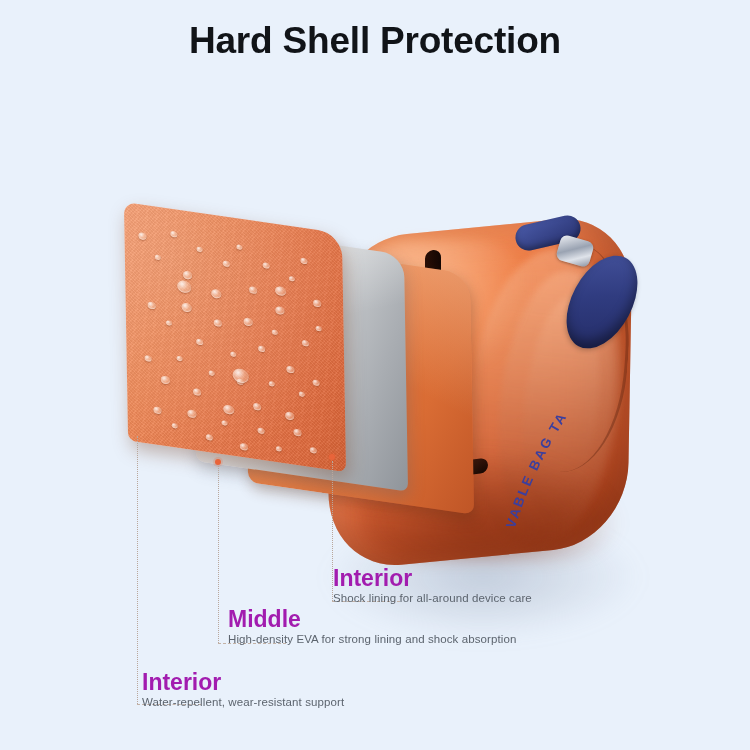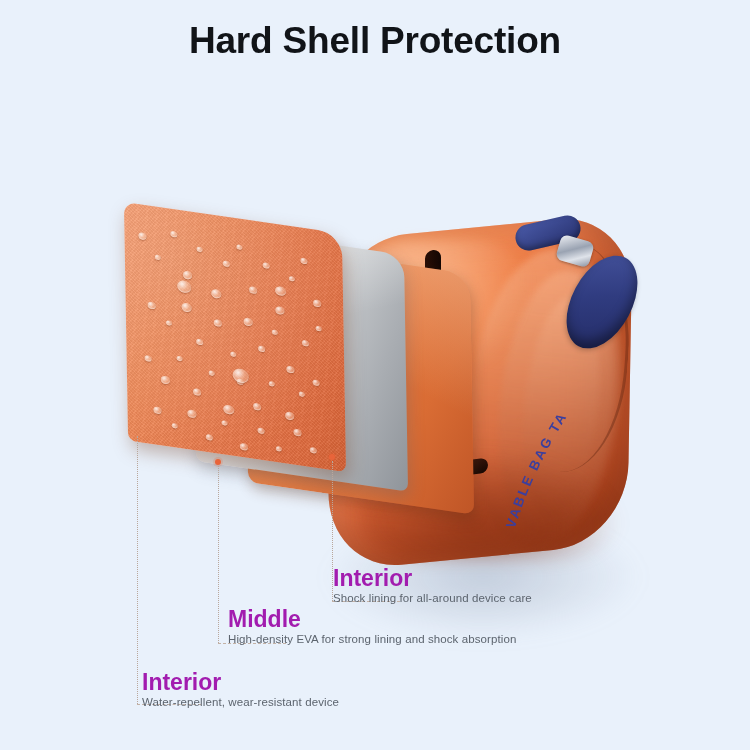--- a/index.html
+++ b/index.html
@@ -306,16 +306,16 @@
     <div class="d">Shock lining for all-around device care</div>
   </div>
 
   <div class="ann ann-middle">
     <div class="t">Middle</div>
     <div class="d">High-density EVA for strong lining and shock absorption</div>
   </div>
 
   <div class="ann ann-exterior">
     <div class="t">Interior</div>
-    <div class="d">Water-repellent, wear-resistant device</div>
+    <div class="d">Water-repellent, wear-resistant support</div>
   </div>
 
 </div>
 
 </body></html>

